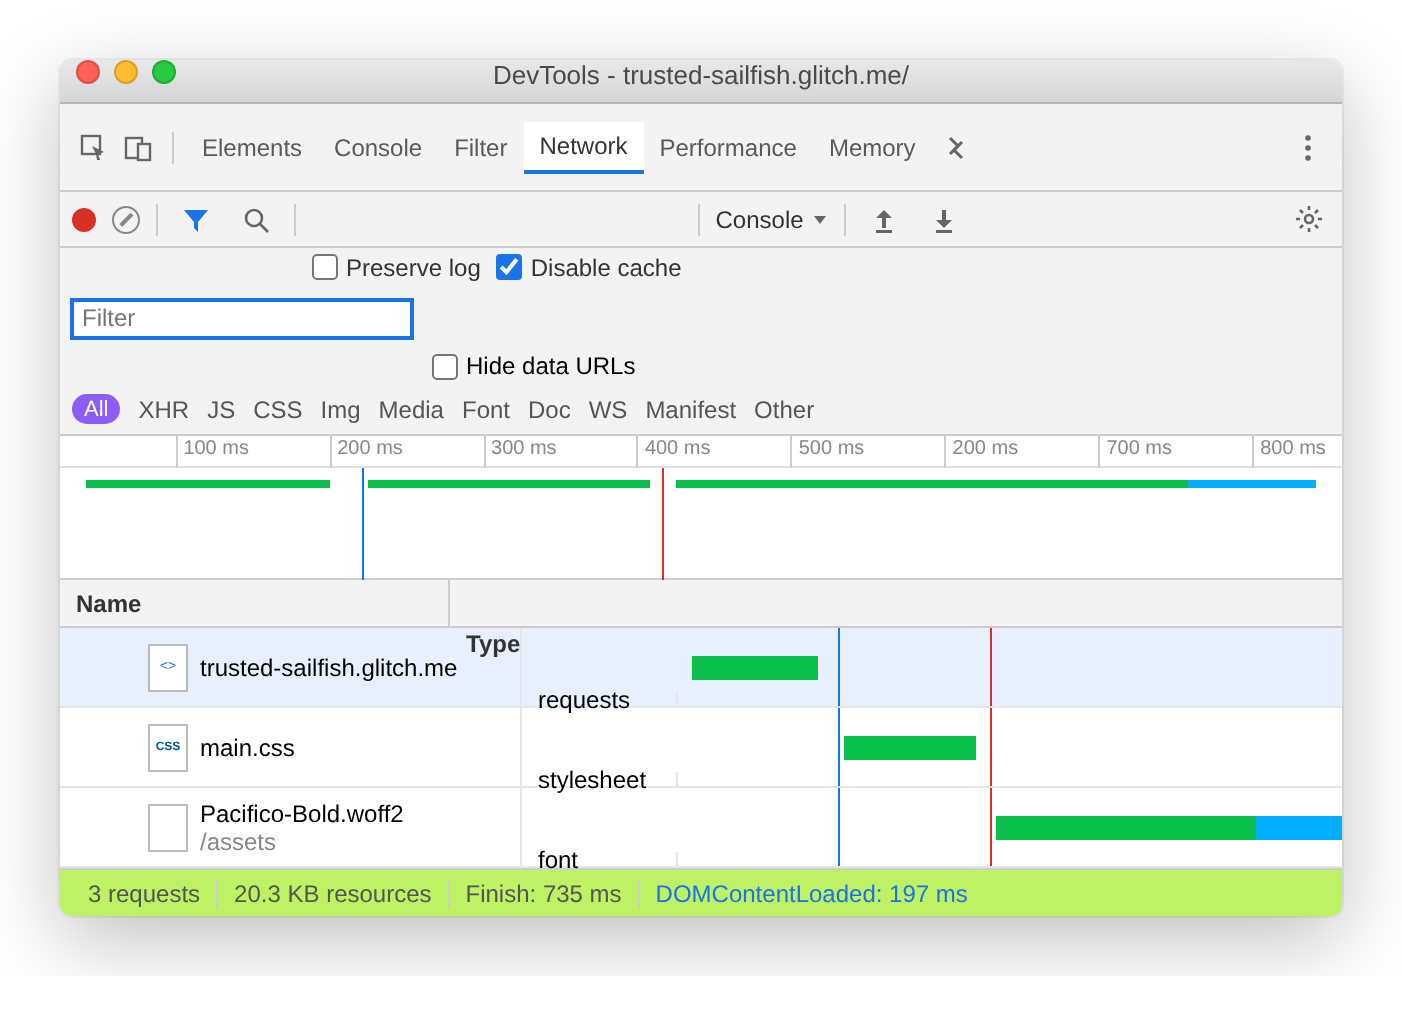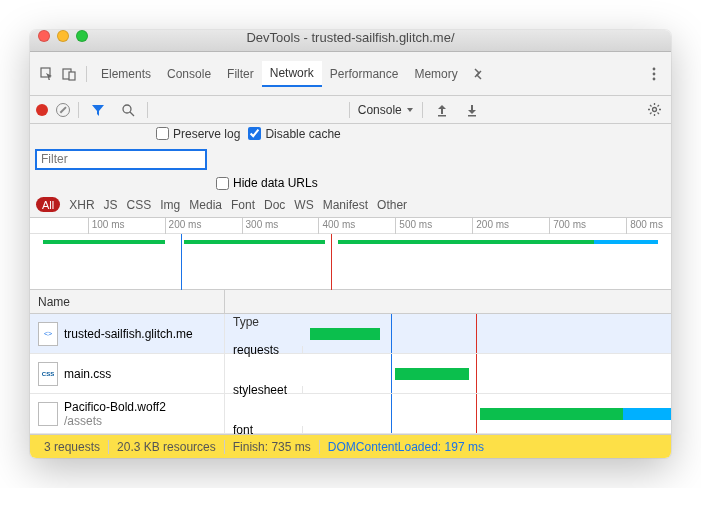--- a/index.html
+++ b/index.html
@@ -22,43 +22,43 @@
   .prohibit::after { content:""; position:absolute; left:2px; top:5px; width:8px; height:1.5px; background:#888; transform:rotate(-45deg); }
   .funnel { color:#1a73e8; }
   .chk { display:flex; align-items:center; gap:4px;margin-top:48px; }
   .chk input { width:13px; height:13px; }
   .chk input.checked { accent-color:#1a73e8; }
   .select { display:flex; align-items:center; gap:4px; border:none; }
   .toolbar .spacer { flex:1; }
   .filterrow { padding: 4px 6px; display:flex; align-items:center; gap:10px; font-size:12px; background:#f3f3f3; }
   .filterinput { width:170px; height:19px; border:1px solid #1a73e8; outline:1px solid #1a73e8; padding:0 4px; font-size:12px; background:#fff; color:#888; }
   .typerow { padding: 3px 6px 5px; display:flex; align-items:center; gap:9px; font-size:12px; color:#555; border-bottom:1px solid #ccc; background:#f3f3f3; }
-  .pill { background:#b91c1c; color:#fff; border-radius:8px; padding:0 6px; height:15px; display:flex; align-items:center; font-size:11px; }
+  .pill { background:#8b5cf6; color:#fff; border-radius:8px; padding:0 6px; height:15px; display:flex; align-items:center; font-size:11px; }
   .overview { height:72px; border-bottom:1px solid #ccc; position:relative; background:#fff; }
   .ruler { height:16px; background:#fff; border-bottom:1px solid #e0e0e0; position:relative; font-size:10px; color:#888; }
   .tick { position:absolute; top:0; height:16px; border-left:1px solid #ccc; padding-left:3px; line-height:14px; }
   .ov-body { position:relative; height:56px; }
   .ov-bar { position:absolute; height:4px; top:6px; }
   .vline { position:absolute; top:0; bottom:0; width:1px; }
   .tablehead { height:24px; border-bottom:1px solid #ccc; display:flex; font-size:12px; background:#f3f3f3; }
-  .th { padding:0 8px; display:flex; align-items:center; border-right:1px solid #ccc; color:#333; }
+  .th { padding:0 8px; display:flex; align-items:center; border-right:1px solid #ccc; color:#333;font-weight:bold; }
   .th:last-child { border-right:none; }
   .th .sort { margin-left:auto; font-size:9px; color:#666; }
   .col-name { width:195px; } .col-type { width:78px;margin-top:32px; } .col-wf { flex:1; position:relative; }
   .rows { }
-  .row { display:flex; height:40px; border-bottom:1px solid #e6e6e6; font-size:12px; align-items:stretch; }
+  .row { display:flex; height:40px; border-bottom:1px solid #e6e6e6; font-size:12px; align-items:stretch;padding-left:36px; }
   .row.sel { background:#e8f0fe; }
   .cell { padding:0 8px; display:flex; align-items:center; border-right:1px solid #e6e6e6; }
   .cell:last-child { border-right:none; }
   .fileicon { width:20px; height:24px; border:1px solid #bbb; background:#fff; margin-right:6px; position:relative; font-size:7px; display:flex; align-items:center; justify-content:center; color:#1a73e8; }
   .fileicon.css::after { content:"CSS"; font-size:6px; color:#059; font-weight:bold; }
   .wfcell { position:relative; }
   .wfbar { position:absolute; height:12px; top:14px; background:#0bbf4d; }
   .wfvl { position:absolute; top:0; bottom:0; width:1px; }
-  .status { height:24px; border-top:1px solid #ccc; background:#fde047; display:flex; align-items:center; font-size:12px; color:#555; padding:0 6px; gap:0; }
+  .status { height:24px; border-top:1px solid #ccc; background:#bef264; display:flex; align-items:center; font-size:12px; color:#555; padding:0 6px; gap:0; }
   .status span { padding:0 8px; border-right:1px solid #ccc; }
   .status span:last-child { border-right:none; }
   .status .dcl { color:#1a73e8; }
   svg { display:block; }
 </style>
 </head>
 <body>
 
 <div class="window">
 

